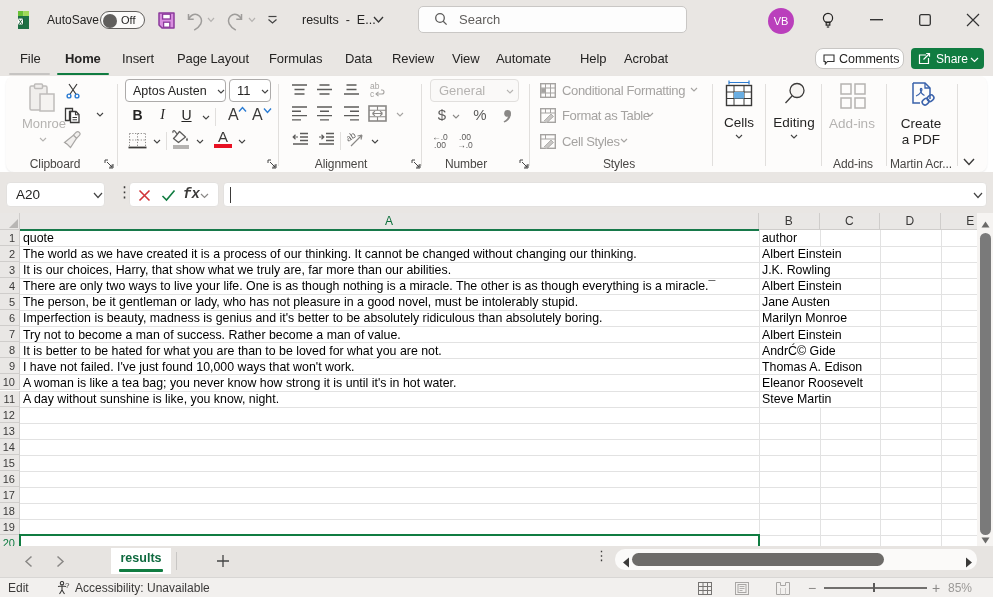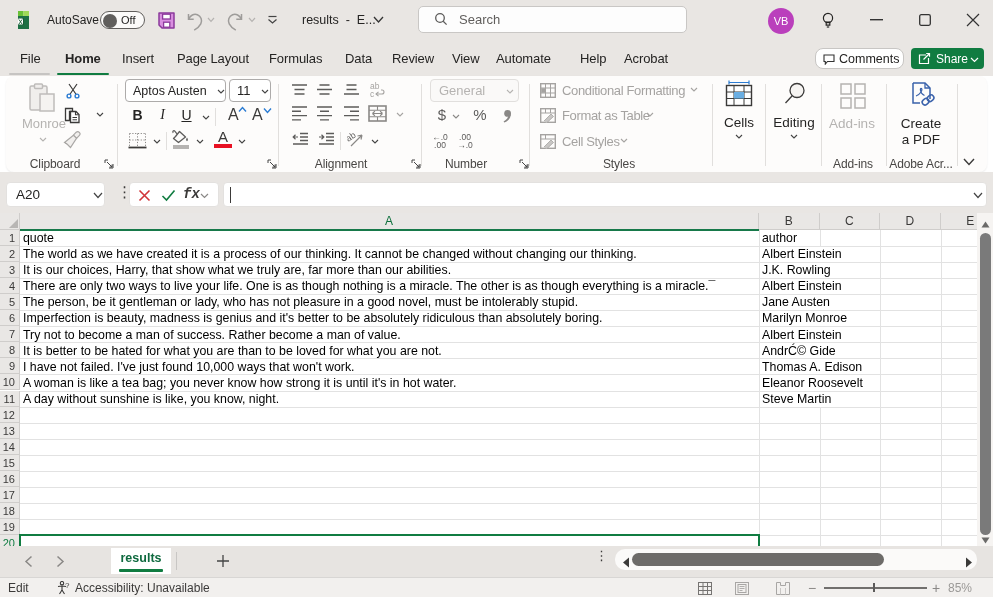--- a/index.html
+++ b/index.html
@@ -385,21 +385,21 @@
 
   <svg class="abs" style="left:901px; top:5px;" width="30" height="30" viewBox="0 0 30 30">
     <path d="M6 2 h12 l5 5 v11 M6 2 v20 h7" fill="none" stroke="#3a62ab" stroke-width="1.5"></path>
     <path d="M18 2 v5 h5" fill="none" stroke="#3a62ab" stroke-width="1.3"></path>
     <path d="M9 15 q3 -1 5 -4 q1.5 -2.5 0.5 -3.5 q-1.5 -0.5 -1 2 q0.5 3.5 4 5" fill="none" stroke="#3a62ab" stroke-width="1.2"></path>
     <rect x="15" y="18" width="7" height="5.5" rx="2.7" transform="rotate(-40 18.5 20.7)" fill="none" stroke="#3a62ab" stroke-width="1.5"></rect>
     <rect x="20" y="14.5" width="7" height="5.5" rx="2.7" transform="rotate(-40 23.5 17.2)" fill="none" stroke="#3a62ab" stroke-width="1.5"></rect>
   </svg>
   <div class="abs" style="left:885px; top:40px; width:60px; text-align:center; font-size:13.5px; color:#252423;">Create</div>
   <div class="abs" style="left:885px; top:56px; width:60px; text-align:center; font-size:13.5px; color:#252423;">a PDF</div>
-  <div class="glabel" style="left:880px; width:70px;">Adobe Acr...</div>
+  <div class="glabel" style="left:880px; width:70px;">Martin Acr...</div>
   <div class="gsep" style="left:951px;"></div>
   <svg class="abs" style="left:957px; top:82px;" width="12" height="8" viewBox="0 0 12 8">
       <path d="M1 1 L6 6.5 L11 1" fill="none" stroke="#3b3a39" stroke-width="1.4"></path>
     </svg>
 </div>
 
 <div class="abs" id="fbar">
   <div class="wbox" style="left:6px; top:10px; width:99px; height:25px;">
     <div class="abs" style="left:9px; top:4px; font-size:13.5px; color:#252423;">A20</div>
     <svg class="chev" style="left:86px; top:9px;" width="10" height="7" viewBox="0 0 10 7">

